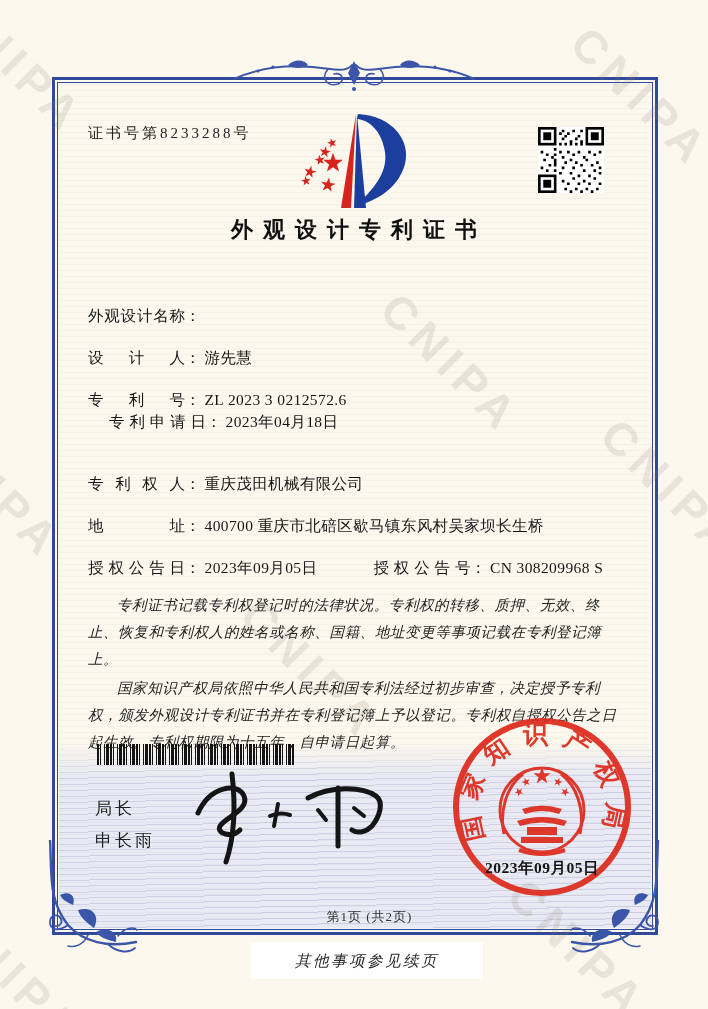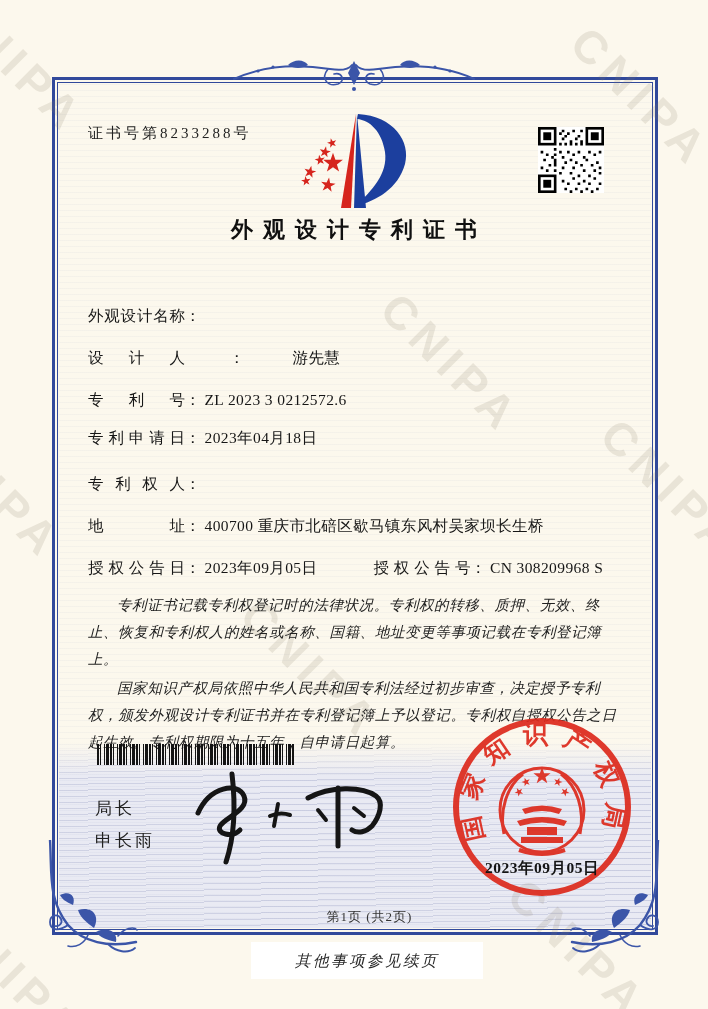--- a/index.html
+++ b/index.html
@@ -57,21 +57,21 @@
   .cert-no{position:absolute;z-index:3;left:88px;top:124px;font-size:15px;letter-spacing:3px;color:#222;}
   .logo{position:absolute;z-index:3;left:294px;top:110px;}
   .qr{position:absolute;z-index:3;left:538px;top:127px;}
   .title{
     position:absolute;z-index:3;left:0;right:0;top:215px;text-align:center;
     font-size:22px;font-weight:bold;letter-spacing:10px;text-indent:10px;color:#101010;
   }
   
   .frow{position:absolute;z-index:3;left:88px;width:546px;display:flex;align-items:baseline;
         font-size:15.5px;color:#161616;white-space:nowrap;}
-  .r1{top:306px;} .r2{top:348px;gap:44px;} .r3{top:390px;} .r4{top:428px;}
+  .r1{top:306px;} .r2{top:348px;} .r3{top:390px;} .r4{top:412px;margin-left:21px;}
   .r5{top:474px;} .r6{top:516px;} .r7{top:558px;}
   .flabel{display:inline-block;width:97px;text-align:justify;text-align-last:justify;flex:none;}
   .colon{flex:none;margin-right:4px;}
   .fvalue{letter-spacing:0.4px;}
   .pair{display:flex;align-items:baseline;}
   .pair2{margin-left:56px;}
   
   .paras{position:absolute;z-index:3;left:88px;top:592px;width:534px;}
   .paras p{
     margin:0;font-style:italic;font-size:14.5px;line-height:27px;
@@ -232,20 +232,21 @@
       <span class="fvalue">ZL 2023 3 0212572.6</span>
   </div>
   <div class="frow r4">
     <span class="flabel">专利申请日</span>
       <span class="colon">：</span>
       <span class="fvalue">2023年04月18日</span>
   </div>
   <div class="frow r5">
     <span class="flabel">专利权人</span>
       <span class="colon">：</span>
+      <span class="fvalue">重庆茂田机械有限公司</span>
   </div>
   <div class="frow r6">
     <span class="flabel">地址</span>
       <span class="colon">：</span>
       <span class="fvalue">400700 重庆市北碚区歇马镇东风村吴家坝长生桥</span>
   </div>
   <div class="frow r7">
     <span class="pair">
       <span class="flabel">授权公告日</span>
         <span class="colon">：</span>

